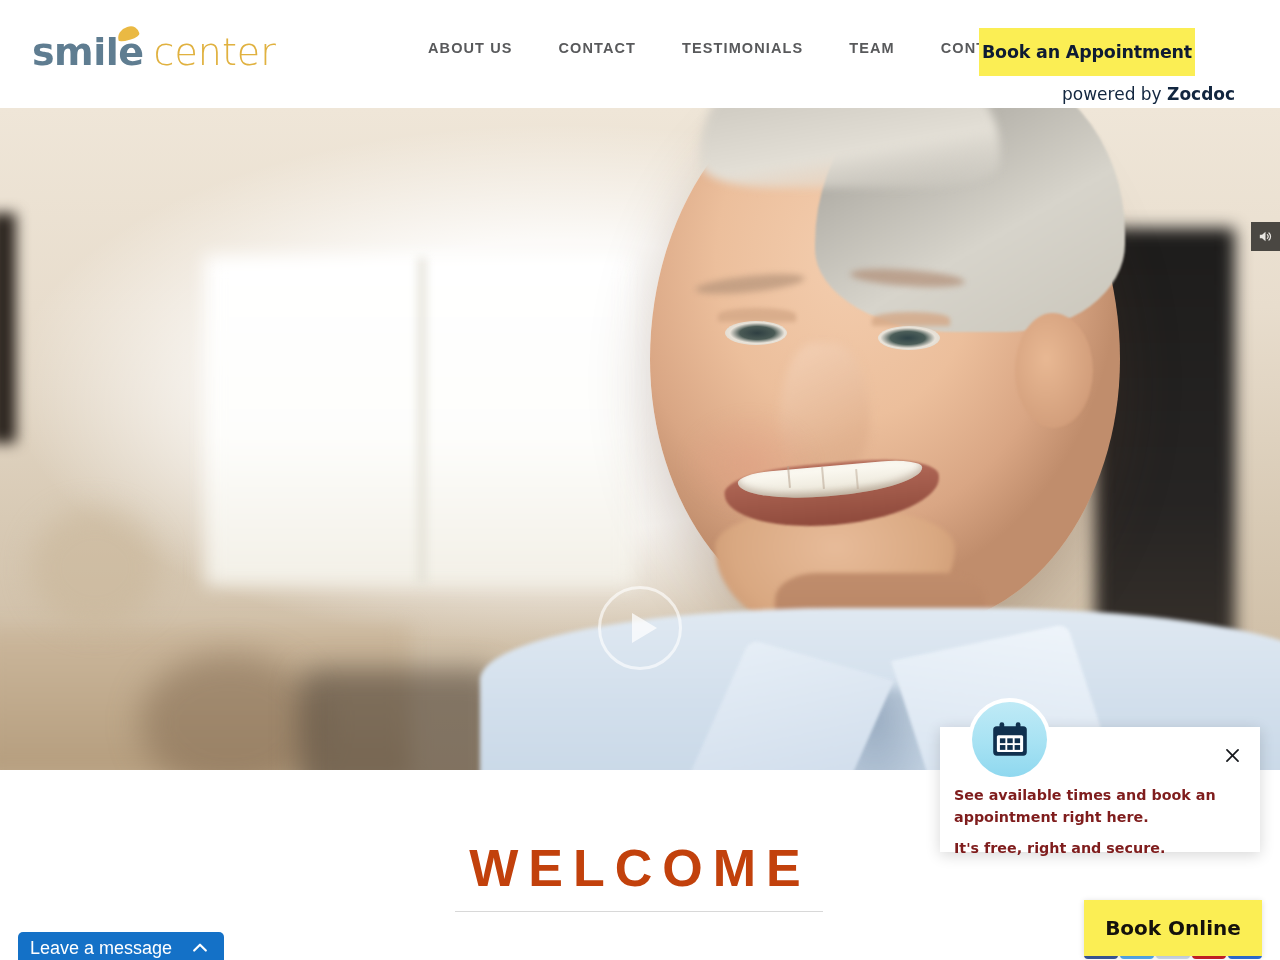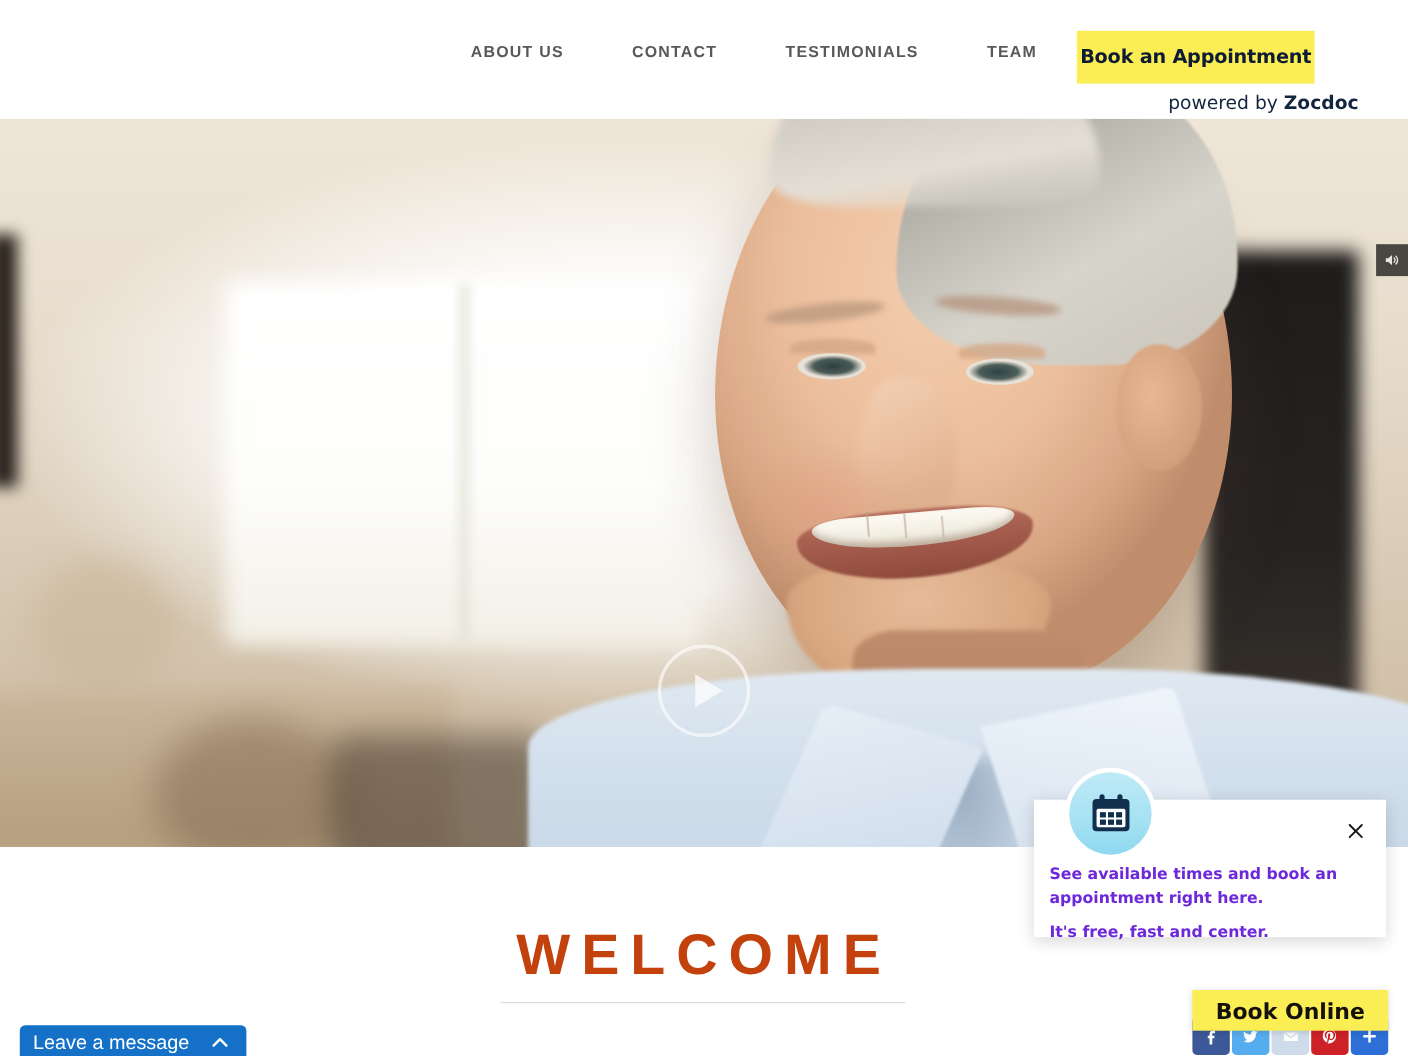--- a/index.html
+++ b/index.html
@@ -25,21 +25,21 @@
     position:absolute; left:85px; top:-3px; width:22px; height:13px;
     background:#eab943;
     border-radius:60% 40% 50% 50% / 90% 80% 30% 20%;
     transform:rotate(-16deg);
   }
   .logo-center {
     font-family:"DejaVu Sans", sans-serif;
     font-size:38px; font-weight:300; color:#e0b13f; letter-spacing:0px; margin-left:10px;
   }
 
-  .nav { position:absolute; left:405px; top:40px; display:flex; gap:16px; }
+  .nav { position:absolute; left:405px; top:40px; display:flex; gap:0; }
   .nav a {
     font-size:14.5px; font-weight:600; color:#58595b; letter-spacing:1.1px;
     text-decoration:none; padding:0 23px; white-space:nowrap;
     font-family:"Liberation Sans", sans-serif;
   }
 
   .book-appt {
     position:absolute; left:979px; top:28px; width:216px; height:48px;
     background:#fbee54; border:none; cursor:pointer;
     display:flex; align-items:center; justify-content:center;
@@ -244,27 +244,27 @@
     width:75px; height:75px; border-radius:50%;
     background:linear-gradient(180deg,#bfeaf6 0%, #a7e2f3 55%, #8fd8ef 100%);
     display:flex; align-items:center; justify-content:center;
   }
   .zoc-close {
     position:absolute; right:14px; top:14px; width:28px; height:28px; cursor:pointer;
     display:flex; align-items:center; justify-content:center; z-index:63;
   }
   .zoc-text {
     position:absolute; left:14px; top:58px; width:265px;
-    font-family:"DejaVu Sans", sans-serif; color:#6d28d9;
+    font-family:"DejaVu Sans", sans-serif; color:#7f1d1d;
   }
   .zoc-line1 { font-size:14.3px; font-weight:700; line-height:1.52; }
   .zoc-line2 { font-size:14.3px; font-weight:700; line-height:1.52; margin-top:10px; }
 
   .book-online {
-    position:absolute; left:1084px; top:900px; width:178px; height:37px;
+    position:absolute; left:1084px; top:900px; width:178px; height:56px;
     background:#fbee54; border:none; cursor:pointer; z-index:64;
     display:flex; align-items:center; justify-content:center;
     box-shadow:0 1px 6px rgba(0,0,0,0.14);
   }
   .book-online span {
     font-size:20px; font-weight:700; color:#14110c;
     font-family:"DejaVu Sans", sans-serif;
   }
 
   
@@ -286,20 +286,25 @@
     display:flex; align-items:center; justify-content:space-between; padding:0 14px 0 12px;
   }
   .chat-label { color:#ffffff; font-size:18px; font-family:"Liberation Sans", sans-serif; }
 </style>
 </head>
 <body>
 
 <div id="page">
 
   <div class="header">
+    <div class="logo">
+      <div class="logo-smile">smile</div>
+      <div class="logo-swoosh"></div>
+      <div class="logo-center">center</div>
+    </div>
 
     <nav class="nav">
       <a href="#">ABOUT US</a>
       <a href="#">CONTACT</a>
       <a href="#">TESTIMONIALS</a>
       <a href="#">TEAM</a>
       <a href="#">CONTACT</a>
     </nav>
 
     <button class="book-appt">
@@ -403,21 +408,21 @@
 
   <div class="zoc-popup">
     <div class="zoc-close">
       <svg width="19" height="19" viewBox="0 0 24 24" stroke="#15181c" stroke-width="2.2" stroke-linecap="round">
         <line x1="5" y1="5" x2="19" y2="19"></line>
         <line x1="19" y1="5" x2="5" y2="19"></line>
       </svg>
     </div>
     <div class="zoc-text">
       <div class="zoc-line1">See available times and book an appointment right here.</div>
-      <div class="zoc-line2">It's free, fast and center.</div>
+      <div class="zoc-line2">It's free, right and secure.</div>
     </div>
   </div>
 
   <div class="zoc-cal-wrap">
     <div class="zoc-cal-circle">
       <svg width="42" height="42" viewBox="0 0 40 40">
         <rect x="4" y="7" width="32" height="28" rx="3.5" fill="#10304e"></rect>
         <rect x="7.5" y="15.5" width="25" height="16" rx="1.5" fill="#ffffff"></rect>
         <rect x="10" y="3" width="4.5" height="8" rx="2.2" fill="#10304e"></rect>
         <rect x="25.5" y="3" width="4.5" height="8" rx="2.2" fill="#10304e"></rect>

